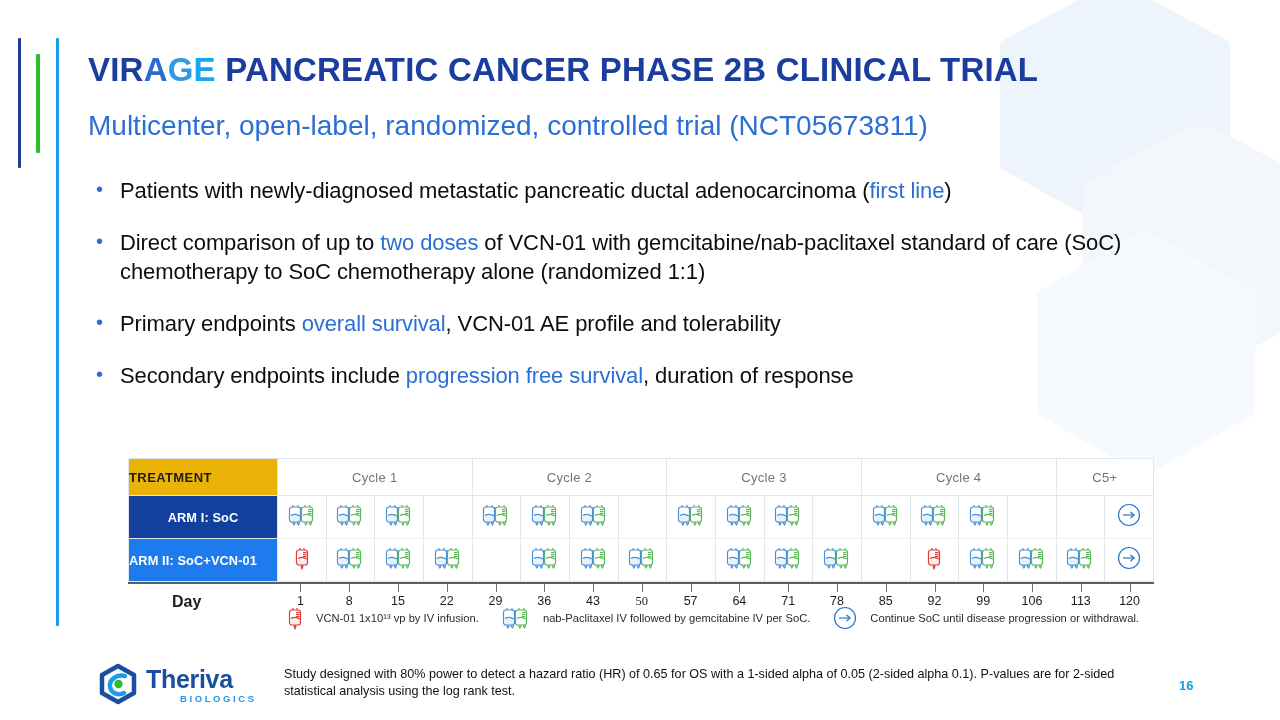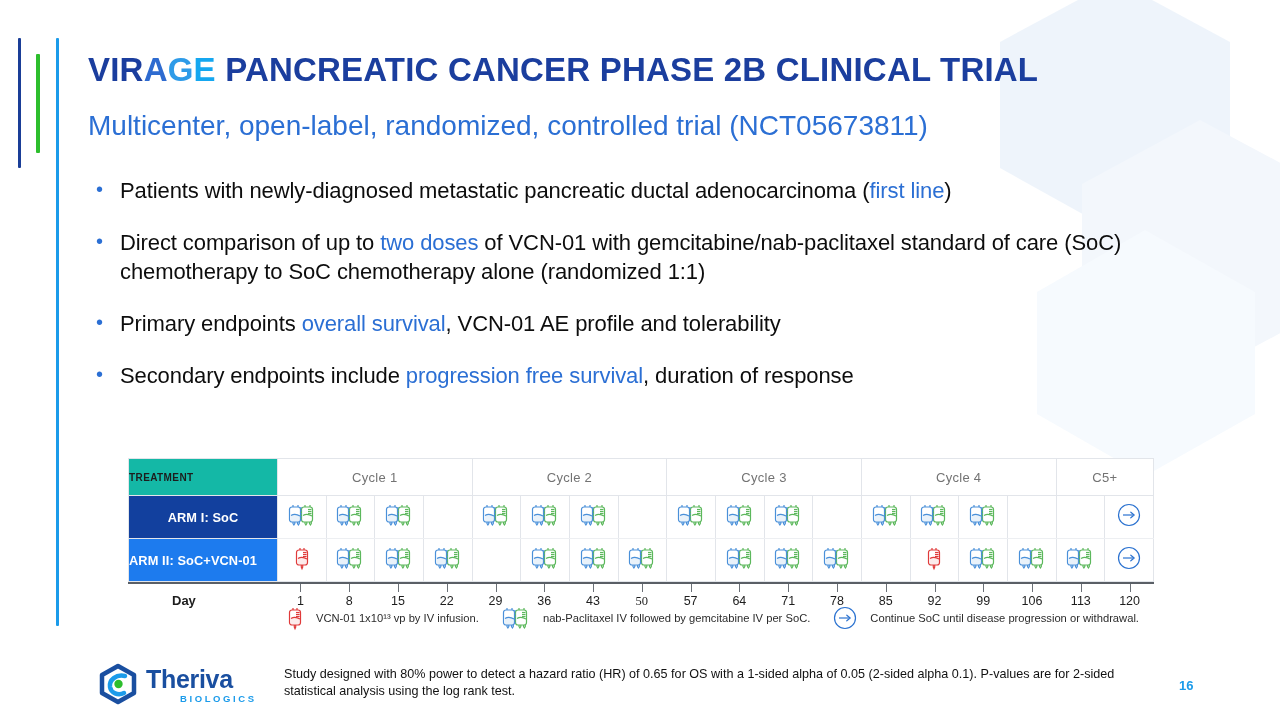--- a/index.html
+++ b/index.html
@@ -42,43 +42,43 @@
   .bullet .btext{
     font-size:22px;line-height:29px;color:#0d0d0d;flex:1;letter-spacing:-0.1px;
   }
   .hl{color:#2B6FD4;}
 
   
   #schedule{position:absolute;left:128px;top:458px;width:1026px;}
   .sch-table{border-collapse:collapse;width:1026px;table-layout:fixed;background:#fff;}
   .sch-table td,.sch-table th{border:1px solid #E2E5EA;padding:0;}
   .hdr-treat{
-    width:148px;height:36px;color:#1d1d1d;font-size:10px;font-weight:600;
-    letter-spacing:.4px;text-align:left;padding-left:10px;background:#14b8a6;
+    width:148px;height:36px;color:#1d1d1d;font-size:13px;font-weight:600;
+    letter-spacing:.4px;text-align:left;padding-left:10px;background:#eab308;
   }
   .hdr-cycle{
     height:36px;font-size:13px;color:#737373;text-align:center;font-weight:500;
     background:#fff;letter-spacing:.3px;
   }
   .arm-label{
     height:42px;color:#fff;font-size:12.8px;font-weight:700;
     text-align:left;padding-left:10px;letter-spacing:.1px;
   }
   .arm1{background:#12409E;text-align:center;}
   .arm2{background:#1D7BEE;}
   .icon-cell{height:42px;text-align:center;vertical-align:middle;background:#fff;}
   .row-arm1 .icon-cell{border-top:1px solid #E2E5EA;border-bottom:1px solid #EDEFF2;}
   .cyc-sep{border-left:1px solid #E2E5EA !important;}
 
   
   #axis-wrap{position:relative;width:1026px;height:34px;}
   #axis-line{position:absolute;left:0;top:0;width:1026px;height:2px;background:#5A5F66;}
   .tick{position:absolute;top:2px;width:1px;height:8px;background:#6b7077;}
   .daynum{position:absolute;top:12px;font-size:12.5px;color:#1d1d1d;text-align:center;width:34px;margin-left:-17px;}
-  #day-word{position:absolute;left:44px;top:11px;font-size:13px;font-weight:700;color:#1d1d1d;}
+  #day-word{position:absolute;left:44px;top:11px;font-size:16px;font-weight:700;color:#1d1d1d;}
 
   
   #legend{
     position:absolute;left:286px;top:606px;width:890px;height:24px;
     display:flex;align-items:center;font-size:11.2px;color:#2b2b2b;
   }
   #legend .lg-item{display:flex;align-items:center;margin-right:22px;white-space:nowrap;text-align:right;}
   #legend .lg-item svg{margin-right:6px;flex:0 0 auto;}
 
   

